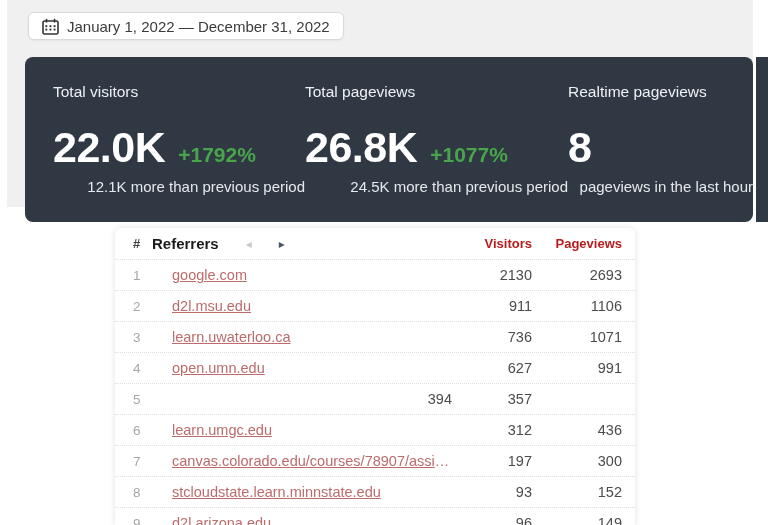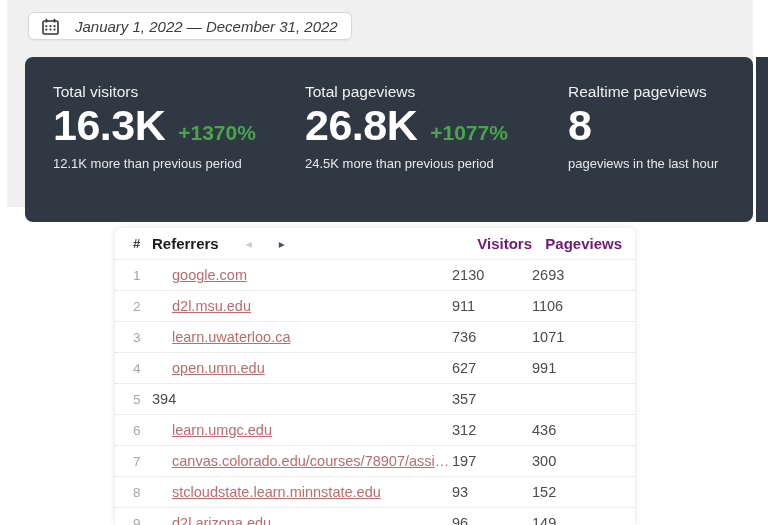--- a/index.html
+++ b/index.html
@@ -15,73 +15,73 @@
   .grey-panel{
     position:absolute;left:7px;top:0;width:746px;height:207px;
     background:#f0f0f1;
   }
 
   
   .date-pill{
     position:absolute;left:28px;top:12px;height:28px;
     background:#ffffff;border:1px solid #d8d8d8;border-radius:6px;
     box-shadow:0 1px 2px rgba(0,0,0,0.05);
-    display:flex;align-items:center;gap:16px;padding:0 13px;
-    cursor:pointer;box-sizing:border-box;font-style:italic;
+    display:flex;align-items:center;gap:8px;padding:0 13px;
+    cursor:pointer;box-sizing:border-box;
   }
   .date-pill svg{display:block;}
   .date-text{font-size:15px;color:#3b3b3b;white-space:nowrap;}
 
   
   .stats-banner{
     position:absolute;left:25px;top:57px;width:728px;height:165px;
     background:#2f3843;border-radius:8px;
     display:grid;grid-template-columns:252px 263px auto;
     padding:26px 0 0 28px;box-sizing:border-box;color:#fff;
   }
   .stats-sliver{
     position:absolute;left:756px;top:57px;width:12px;height:165px;
     background:#2f3843;
   }
-  .stat .label{font-size:15.5px;color:#eef1f3;margin-bottom:2px;}
+  .stat .label{font-size:15.5px;color:#eef1f3;margin-bottom:24px;}
   .stat .value-row{display:flex;align-items:baseline;gap:13px;}
   .stat .value{font-size:43px;font-weight:700;color:#ffffff;line-height:1.05;letter-spacing:-0.5px;}
   .stat .delta{font-size:21px;font-weight:600;color:#49a54c;}
-  .stat .subtitle{font-size:13px;color:#e6e9ec;margin-top:8px;}
+  .stat .subtitle{font-size:15px;color:#e6e9ec;margin-top:8px;text-align:right;}
 
   
   .table-card{
     position:absolute;left:115px;top:228px;width:520px;height:297px;
     background:#ffffff;border-radius:6px 6px 0 0;
     box-shadow:0 0 6px rgba(0,0,0,0.12);
     box-sizing:border-box;overflow:hidden;
   }
   .thead{
     display:grid;grid-template-columns:19px 1fr 80px 90px;
     padding:0 13px 0 18px;height:31px;align-items:center;
   }
   .thead .rank-h{font-size:13px;font-weight:700;color:#3f3f3f;}
   .thead .title-cell{display:flex;align-items:center;gap:27px;}
   .thead .title{font-size:15px;font-weight:700;color:#1b1b1b;text-align:center;}
   .arrow{font-size:12px;line-height:1;cursor:pointer;user-select:none;}
   .arrow.prev{color:#c9c9c9;}
   .arrow.next{color:#4b5563;}
-  .thead .num-h{font-size:15px;font-weight:700;color:#701a75;text-align:right;}
+  .thead .num-h{font-size:13px;font-weight:700;color:#b91c1c;text-align:right;}
 
   .trow{
     display:grid;grid-template-columns:19px 1fr 80px 90px;
     padding:0 13px 0 18px;height:30px;align-items:center;
     border-top:1px dotted #dcdcdc;
   }
   .trow .rank{font-size:13.5px;color:#a6a6a6;}
   .trow .ref a, .trow .ref{
     font-size:14.5px;color:#bd6b6b;text-decoration:underline;cursor:pointer;
     white-space:nowrap;overflow:hidden;text-overflow:ellipsis;max-width:300px;margin-left:20px;
   }
-  .trow .num{font-size:14.5px;color:#4b4b4b;}
+  .trow .num{font-size:14.5px;color:#4b4b4b;text-align:right;}
 </style>
 </head>
 <body>
 
 <div class="page">
 
   <div class="grey-panel"></div>
 
   <div class="date-pill">
     <span>
@@ -100,22 +100,22 @@
         </g>
       </svg>
     </span>
     <span class="date-text">January 1, 2022 — December 31, 2022</span>
   </div>
 
   <div class="stats-banner">
     <div class="stat">
       <div class="label">Total visitors</div>
       <div class="value-row">
-        <span class="value">16.3K</span>
-        <span class="delta">+1370%</span>
+        <span class="value">22.0K</span>
+        <span class="delta">+1792%</span>
       </div>
       <div class="subtitle">12.1K more than previous period</div>
     </div>
     <div class="stat">
       <div class="label">Total pageviews</div>
       <div class="value-row">
         <span class="value">26.8K</span>
         <span class="delta">+1077%</span>
       </div>
       <div class="subtitle">24.5K more than previous period</div>

